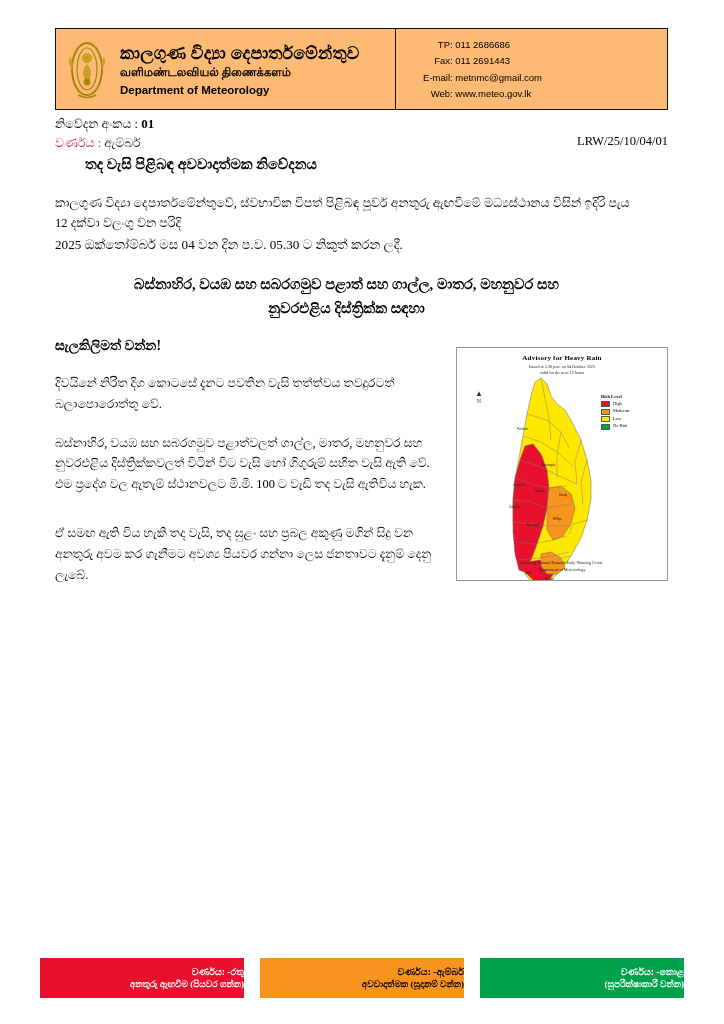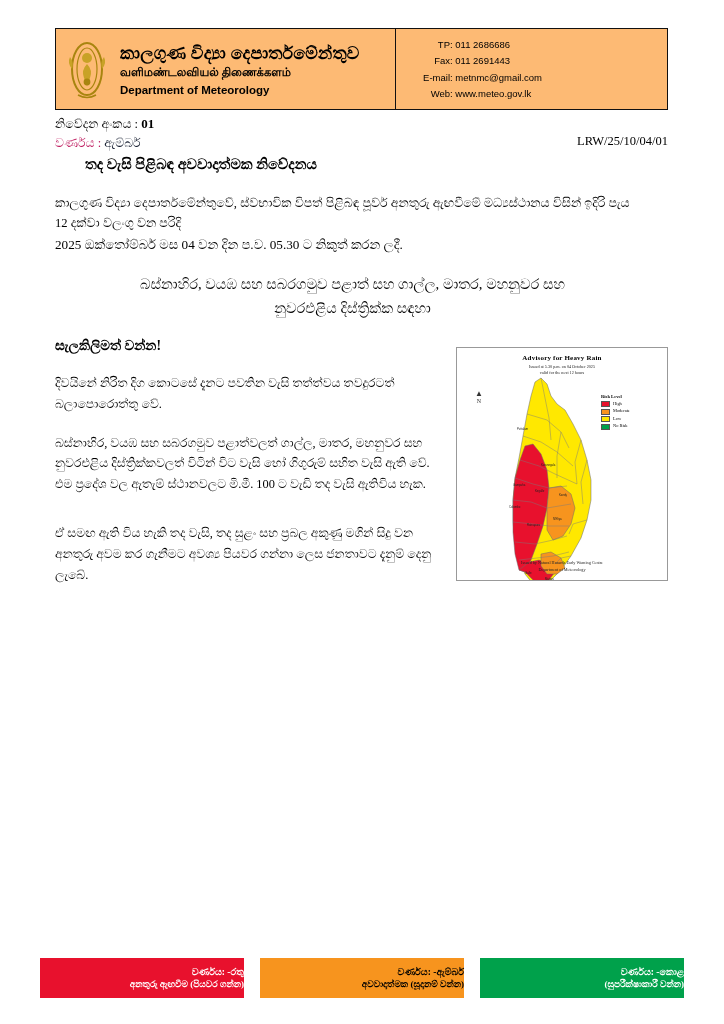--- a/index.html
+++ b/index.html
@@ -122,26 +122,26 @@
     left: 55px;
     top: 234px;
     width: 600px;
     font-size: 13.2px;
     line-height: 1.6;
   }
 
   
   .region-head {
     position: absolute;
-    left: 46px;
+    left: 40px;
     top: 272px;
     width: 613px;
     text-align: center;
     font-size: 14.6px;
-    font-weight: normal;
+    font-weight: bold;
     line-height: 1.65;
   }
 
   
   .alert-call {
     position: absolute;
     left: 55px;
     top: 338px;
     font-size: 13.6px;
     font-weight: bold;

